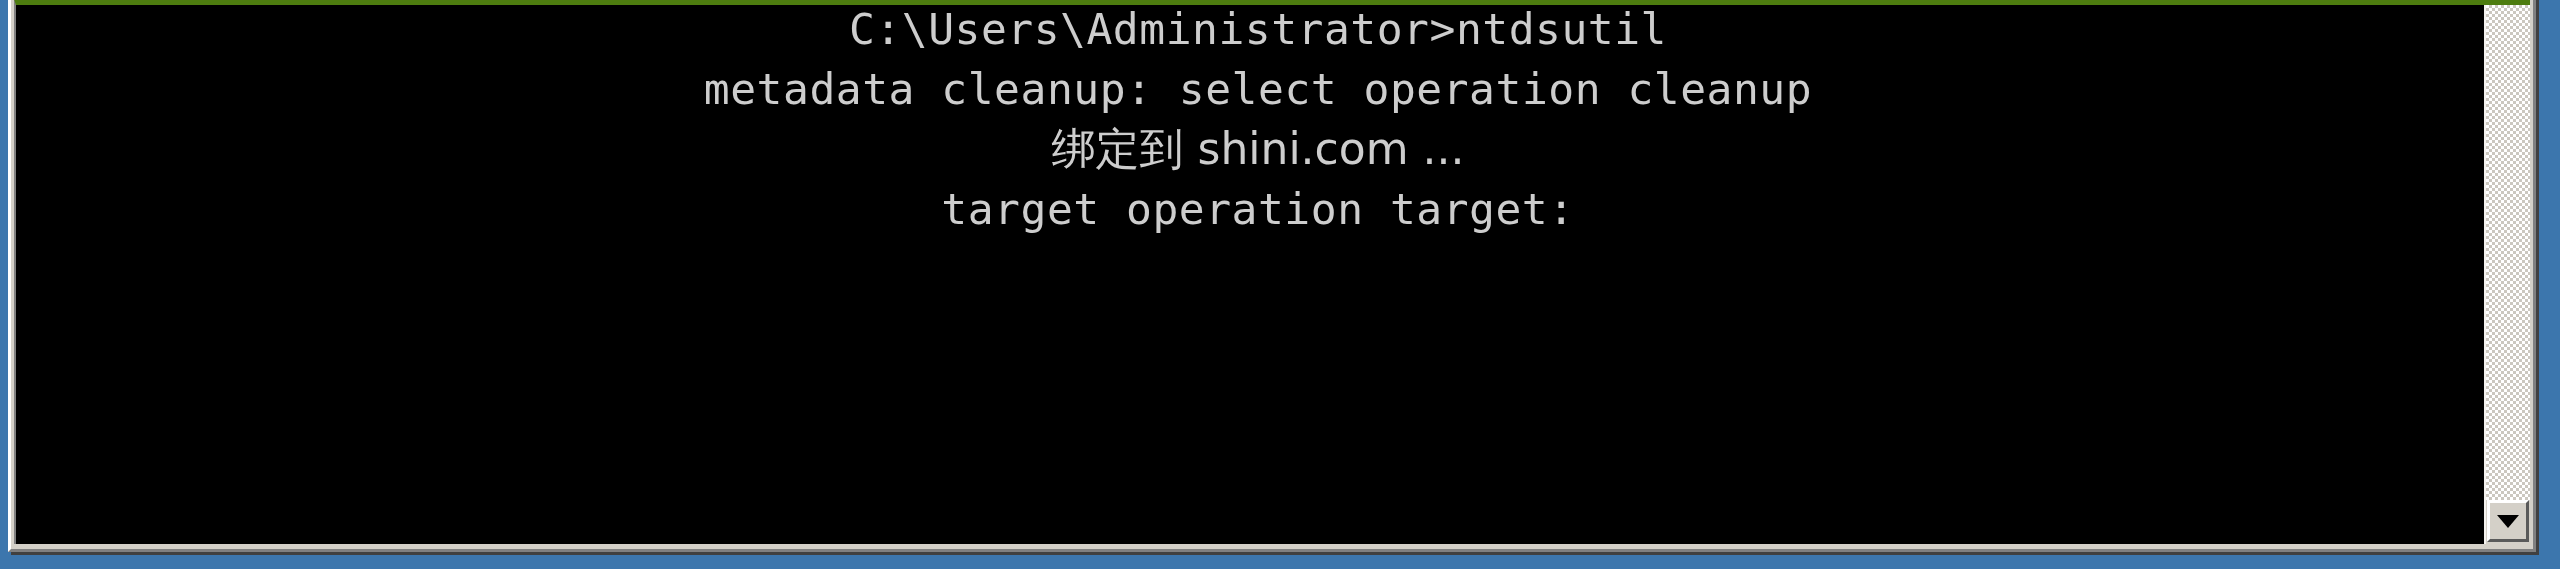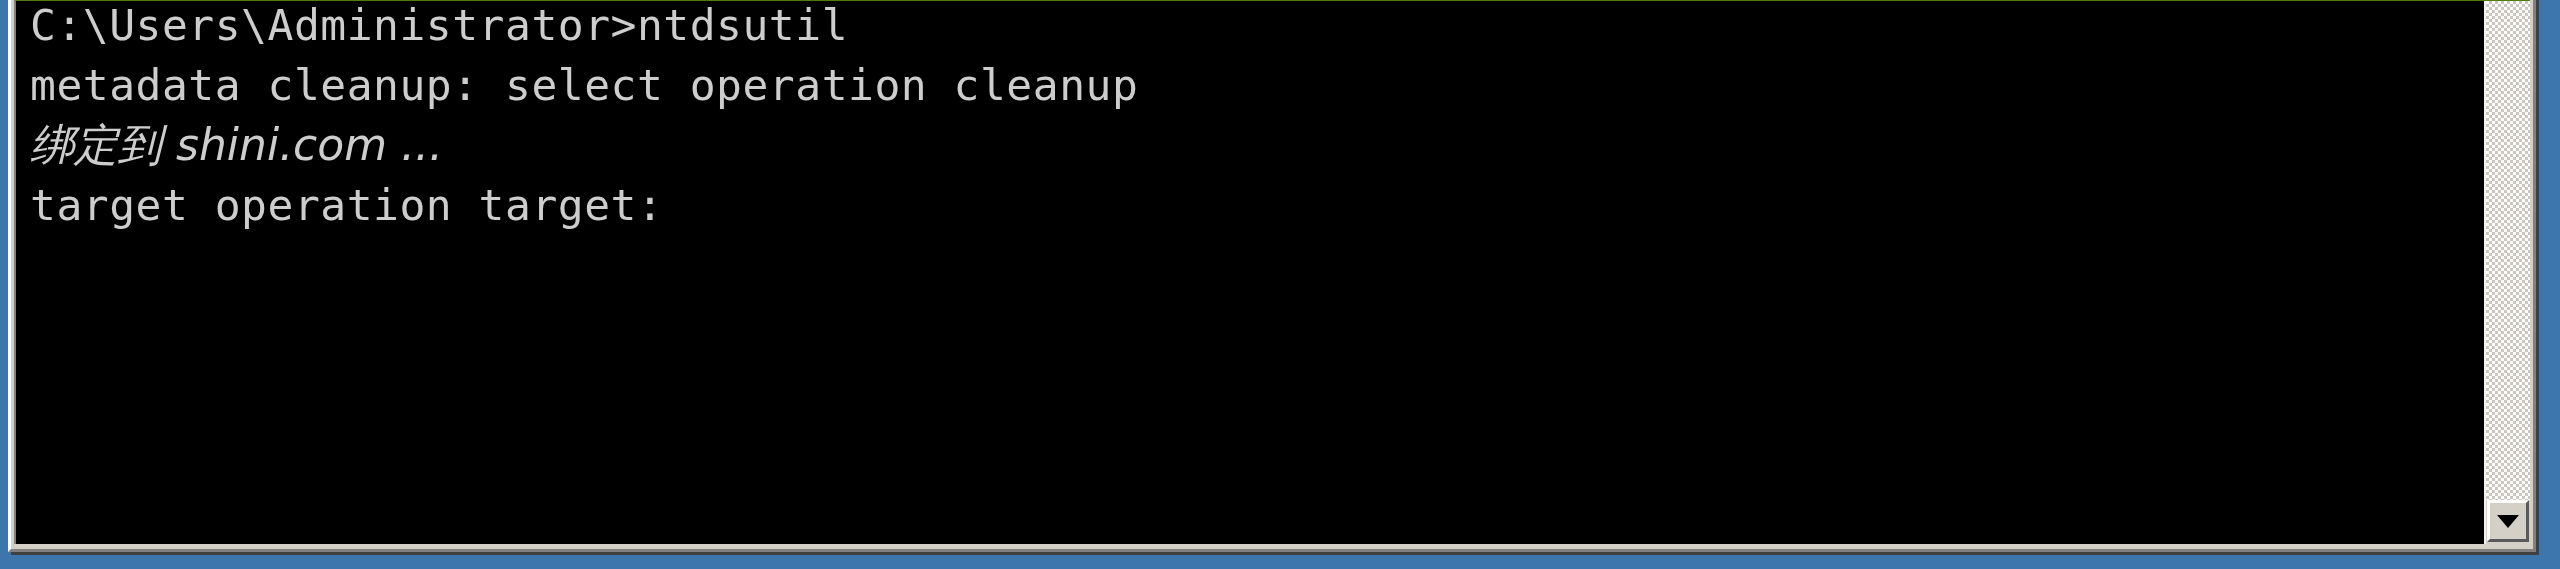--- a/index.html
+++ b/index.html
@@ -38,22 +38,23 @@
     box-shadow: 3px 3px 0 0 #404040;
   }
   #console-inner {
     position: absolute;
     left: 3px;
     top: 0px;
     right: 3px;
     bottom: 5px;
     background: #fdba74;
     border-left: 2px solid #808080;
-    border-top: 2px solid #4d7c0f;
+    border-top: 6px solid #4d7c0f;
     box-sizing: border-box;
+    text-align: center;
   }
 
   
   #console-screen {
     position: absolute;
     left: 0;
     top: 0;
     right: 44px;
     bottom: 0;
     background: #000000;
@@ -72,21 +73,20 @@
     white-space: pre;
     color: #cdcdcd;
     font-size: 43px;
     letter-spacing: 0.5px;
     font-family: "DejaVu Sans Mono", "Liberation Mono", monospace;
   }
   .console-line.cjk {
     font-family: "DejaVu Sans", "Liberation Sans", sans-serif;
     font-size: 44px;
     letter-spacing: 0px;
-    font-style: italic;
   }
 
   
   #console-scrollbar {
     position: absolute;
     top: 0;
     right: 0;
     width: 44px;
     bottom: 0;
     background: #d4d0c8;

